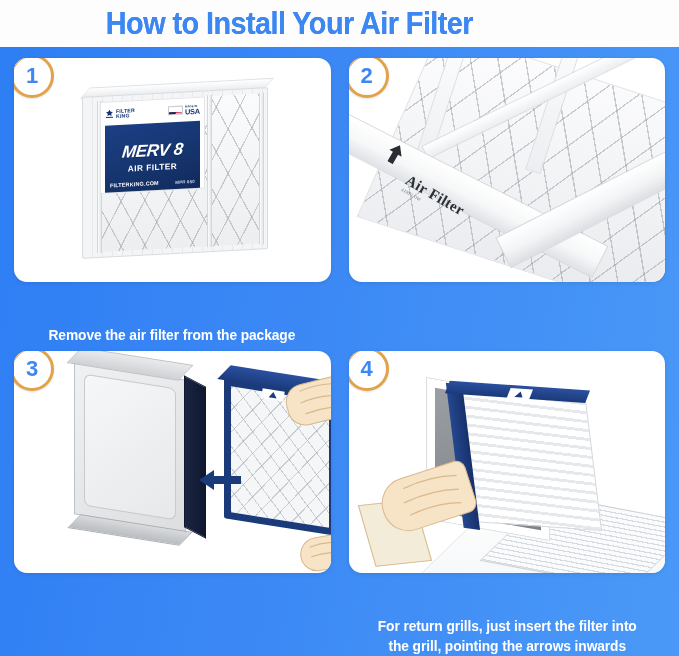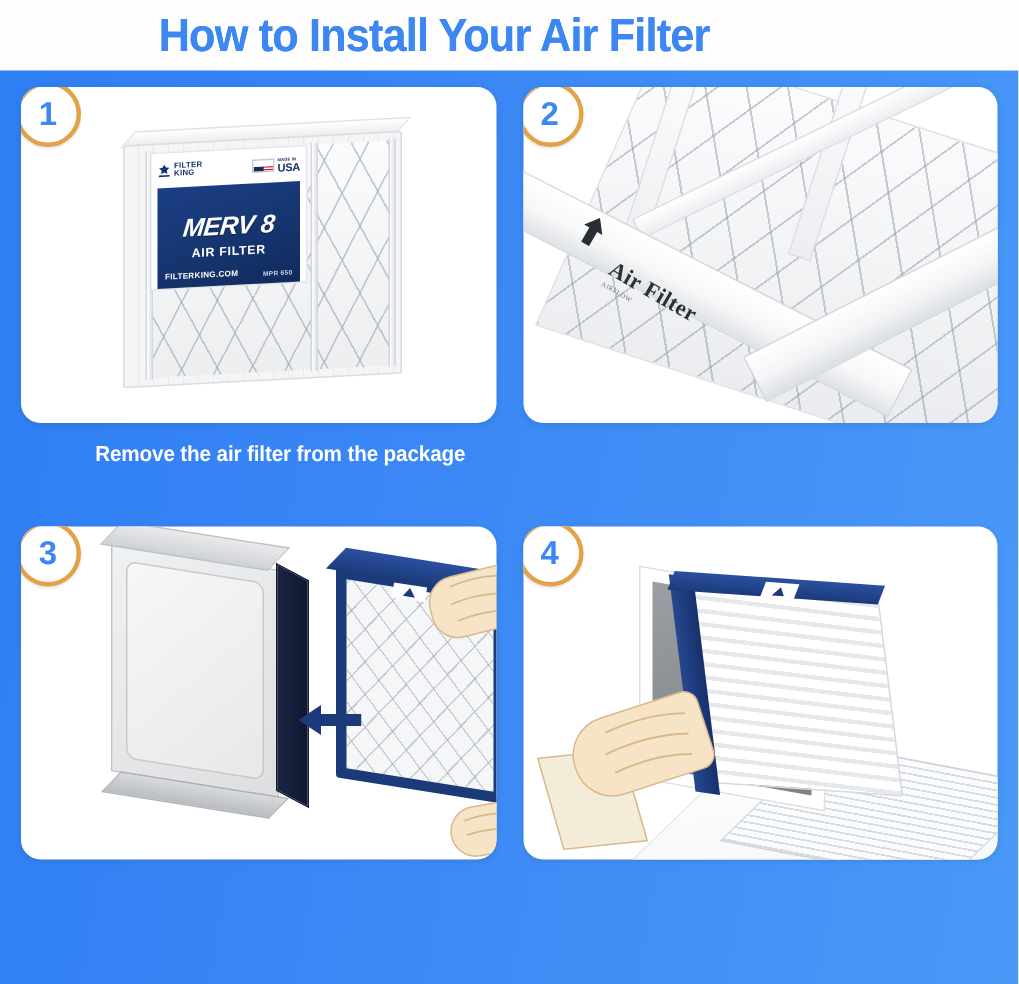--- a/index.html
+++ b/index.html
@@ -78,23 +78,24 @@
     box-shadow: 0 1px 2px rgba(0,0,0,0.12);
   }
   .badge span {
     font-size: 22px; font-weight: 700; color: #3d87f2;
     line-height: 1; margin-top: -1px;
     font-family: "Liberation Sans", sans-serif;
   }
 
   .caption {
     flex: 1 1 auto;
-    display: flex; align-items: flex-start; justify-content: flex-end;
+    display: flex; align-items: flex-start; justify-content: center;
     padding: 12px 14px 0 14px;
     text-align: center;
+    margin-top: 32px;
   }
   .caption p {
     color: #ffffff;
     font-size: 14.5px;
     font-weight: 700;
     line-height: 1.36;
     letter-spacing: -0.1px;
     font-family: "Liberation Sans Narrow", "Liberation Sans", sans-serif;
     transform: scaleX(0.95);
   }
@@ -559,16 +560,19 @@
               <path d="M26 10 Q56 6 82 14" stroke="#d9b98c" stroke-width="1.3" fill="none"></path>
               <path d="M22 24 Q54 20 80 28" stroke="#d9b98c" stroke-width="1.3" fill="none"></path>
               <path d="M24 38 Q54 34 78 42" stroke="#d9b98c" stroke-width="1.3" fill="none"></path>
             </svg>
           </div>
         </div>
         <div class="badge">
           <span>4</span>
         </div>
       </div>
+      <div class="caption">
+        <p>For return grills, just insert the filter into the grill, pointing the arrows inwards</p>
+      </div>
     </div>
 
   </div>
 </div>
 
 </body></html>

